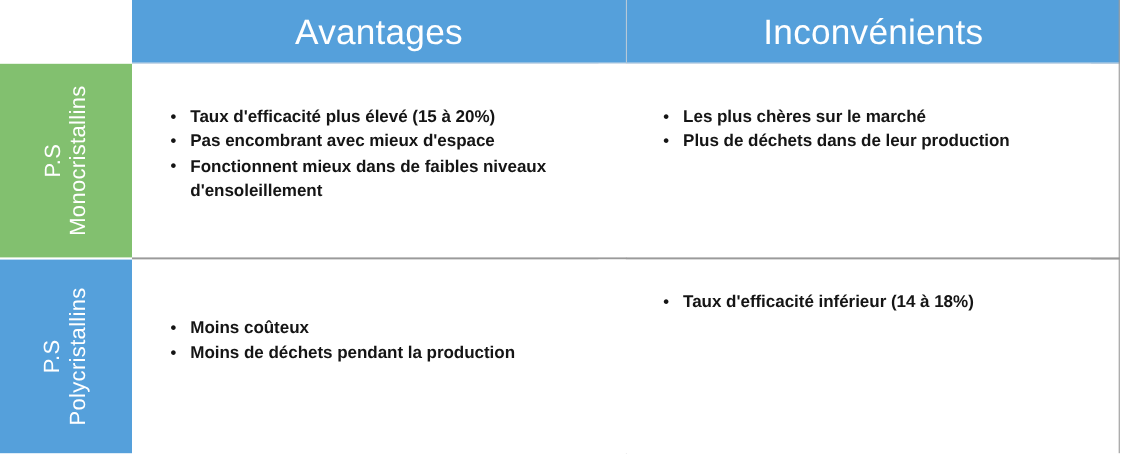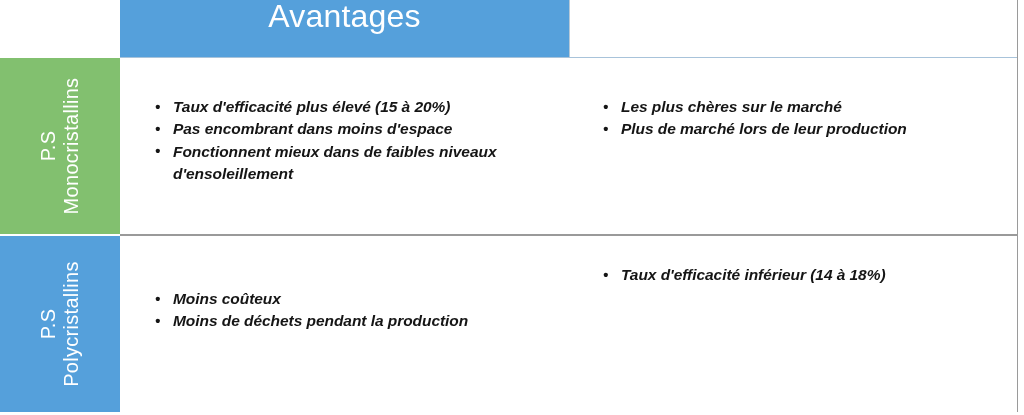--- a/index.html
+++ b/index.html
@@ -36,21 +36,21 @@
     height: 57px;
     background: #ffffff;
   }
   .header-cell {
     position: absolute;
     top: 0;
     height: 57px;
     background: #55A0DB;
     color: #ffffff;
     display: flex;
-    align-items: flex-start;
+    align-items: center;
     justify-content: center;
     font-size: 32px;
     font-weight: 300;
     letter-spacing: 0.2px;
     line-height: 1;
     white-space: nowrap;
   }
   .header-cell.adv {
     left: 120px;
     width: 450px;
@@ -123,21 +123,20 @@
     width: 100%;
   }
   .bullet-list li {
     position: relative;
     padding-left: 18px;
     font-size: 15.5px;
     font-weight: bold;
     color: #151515;
     line-height: 1.45;
     letter-spacing: -0.05px;
-    font-style: italic;
   }
   .bullet-list li::before {
     content: "\2022";
     position: absolute;
     left: 0;
     top: -0.5px;
     font-size: 15px;
     color: #151515;
   }
 
@@ -167,44 +166,47 @@
 </style>
 </head>
 <body>
 
 <div class="comparison-table">
 
   <div class="header-row">
     <div class="header-corner"></div>
     <div class="header-cell adv">
       <span>Avantages</span>
+    </div>
+    <div class="header-cell inc">
+      <span>Inconvénients</span>
     </div>
   </div>
   <div class="hrule under-header"></div>
 
   <div class="body-row row1">
     <div class="row-label mono">
       <div class="row-label-text">
         <span>P.S</span><br>
         <span>Monocristallins</span>
       </div>
     </div>
 
     <div class="content-cell adv">
       <ul class="bullet-list list-r1-adv">
         <li>Taux d'efficacité plus élevé (15 à 20%)</li>
-        <li>Pas encombrant dans moins d'espace</li>
+        <li>Pas encombrant avec mieux d'espace</li>
         <li>Fonctionnent mieux dans de faibles niveaux d'ensoleillement</li>
       </ul>
     </div>
 
     <div class="content-cell inc">
       <ul class="bullet-list list-r1-inc">
         <li>Les plus chères sur le marché</li>
-        <li>Plus de marché  lors de leur production</li>
+        <li>Plus de déchets  dans de leur production</li>
       </ul>
     </div>
   </div>
 
   <div class="hrule row-divider"></div>
 
   <div class="body-row row2">
     <div class="row-label poly">
       <div class="row-label-text">
         <span>P.S</span><br>

